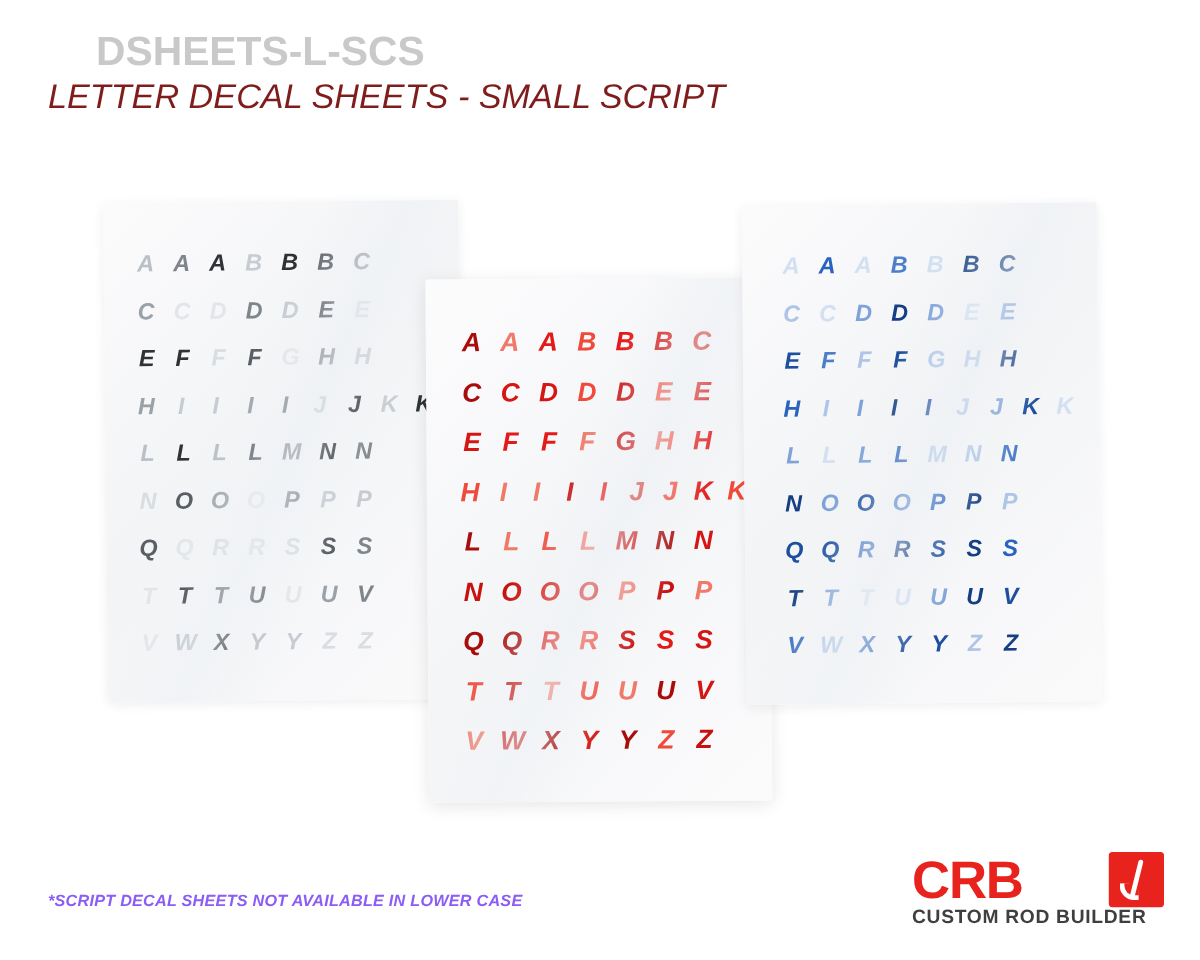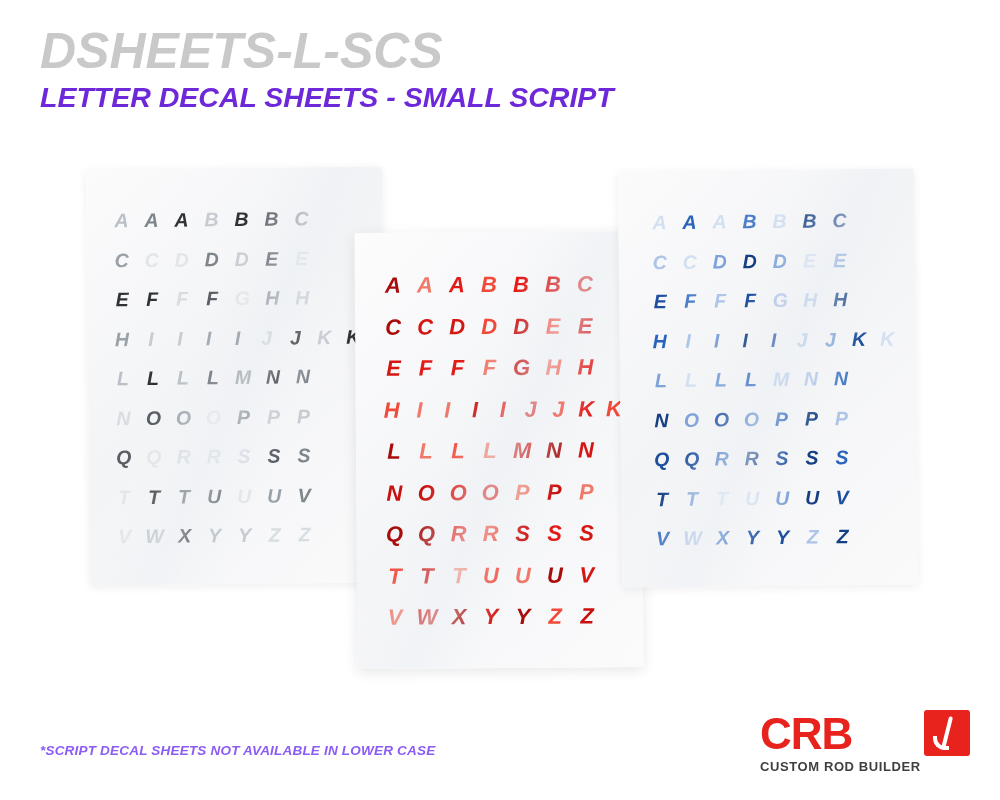--- a/index.html
+++ b/index.html
@@ -16,33 +16,33 @@
     background: #ffffff;
   }
 
   
   .title-block {
     position: absolute;
     left: 40px;
     top: 26px;
   }
   .title-main {
-    font-size: 50px;
-    font-weight: bold;
-    font-style: italic;
+    font-size: 34px;
+    font-weight: bold;
     letter-spacing: 0px;
     color: #c9c9c9;
     line-height: 1.02;
     white-space: nowrap;
+    margin-left: 40px;
   }
   .title-sub {
     font-size: 28.5px;
-    font-weight: bold;
+    font-weight: normal;
     font-style: italic;
-    color: #6d28d9;
+    color: #7f1d1d;
     line-height: 1.05;
     margin-top: 6px;
     white-space: nowrap;
   }
 
   
   .sheet {
     position: absolute;
     border-radius: 2px;
   }
@@ -201,21 +201,21 @@
     position: absolute;
     left: 9px; bottom: 6px;
     width: 16px; height: 14px;
     border: 4px solid #ffffff;
     border-top: none; border-right: none;
     border-bottom-left-radius: 12px;
   }
   .logo-tag {
     position: absolute;
     left: 0; bottom: 0;
-    font-size: 13px;
+    font-size: 16px;
     font-weight: bold;
     color: #3f3f3f;
     letter-spacing: 0.6px;
     white-space: nowrap;
   }
 </style>
 </head>
 <body>
 
 <div id="page">

